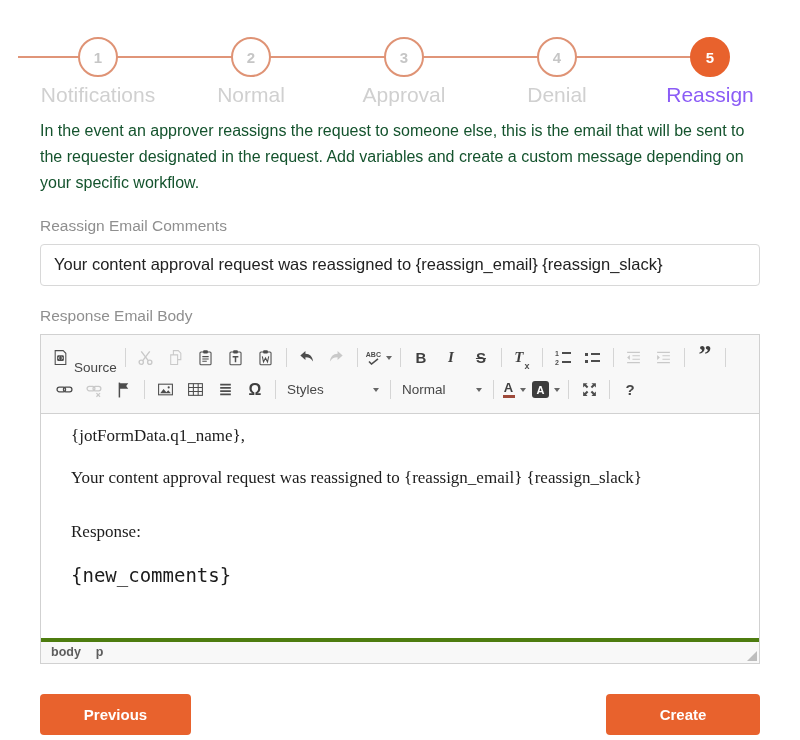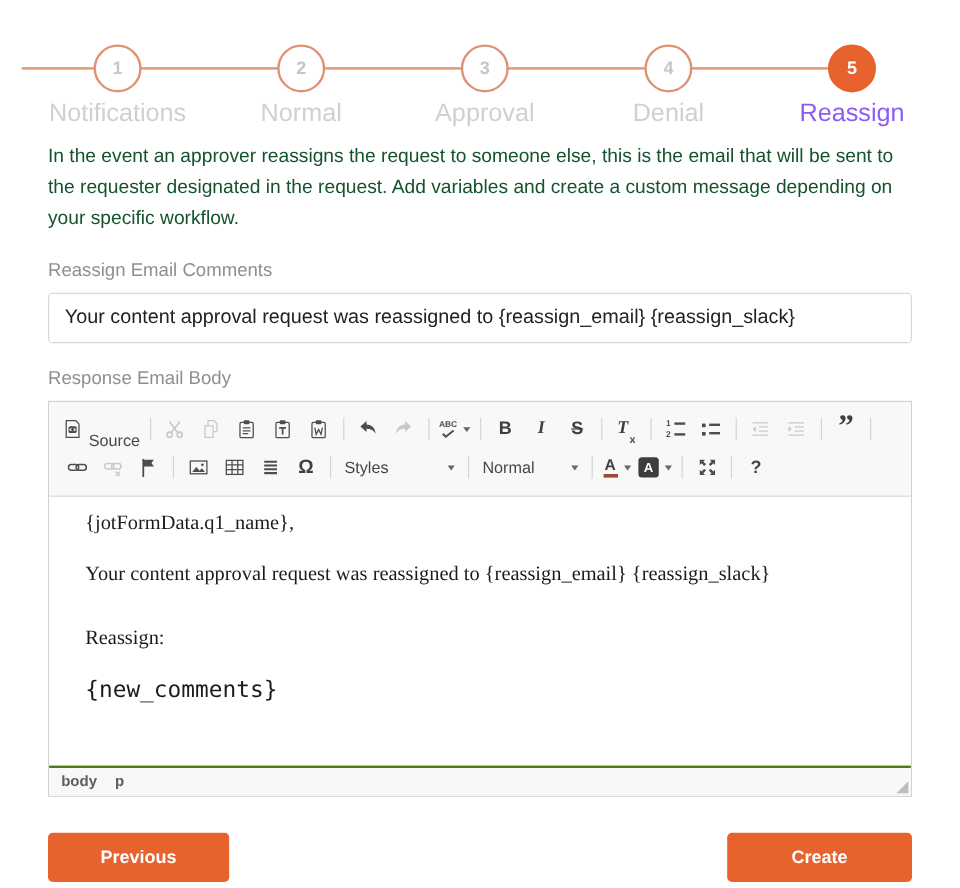--- a/index.html
+++ b/index.html
@@ -73,21 +73,21 @@
 
   .ed-content { height: 224px; padding: 12px 14px; background: #fff;
                 font-family: "Liberation Serif", serif; font-size: 17px;
                 color: #1c1c1c; overflow: hidden; }
   .ed-p { margin: 0 16px 22px; }
   .ed-spacer { height: 12px; }
   .ed-mono { font-family: "DejaVu Sans Mono", monospace; font-size: 19px; }
 
   .pathbar { position: relative; height: 25px; display: flex; align-items: center;
              gap: 15px; padding: 0 10px; background: #f8f8f8;
-             border-top: 2px solid #4d7c0f; }
+             border-top: 4px solid #4d7c0f; }
   .path-el { font-size: 12.5px; font-weight: bold; color: #5e5e5e; }
   .resize { position: absolute; right: 2px; bottom: 2px; width: 0; height: 0;
             border-left: 10px solid transparent; border-bottom: 10px solid #bdbdbd; }
 
   
   .actions { display: flex; justify-content: space-between; margin-top: 30px; }
   .btn { border: none; border-radius: 4px; background: #e8622d; color: #fff;
          font-family: "Liberation Sans", sans-serif; font-weight: bold;
          font-size: 15px; height: 41px; cursor: pointer; }
   .btn-prev { width: 151px; } .btn-create { width: 154px; }
@@ -383,21 +383,21 @@
           <div class="tbtn">
             <span class="g-help">?</span>
           </div>
         </div>
       </div>
 
       <div class="ed-content">
         <p class="ed-p">{jotFormData.q1_name},</p>
         <p class="ed-p">Your content approval request was reassigned to {reassign_email} {reassign_slack}</p>
         <div class="ed-spacer"></div>
-        <p class="ed-p">Reassign:</p>
+        <p class="ed-p">Response:</p>
         <p class="ed-p ed-mono">{new_comments}</p>
       </div>
 
       <div class="pathbar">
         <span class="path-el">body</span>
         <span class="path-el">p</span>
         <div class="resize"></div>
       </div>
     </div>
   </div>

